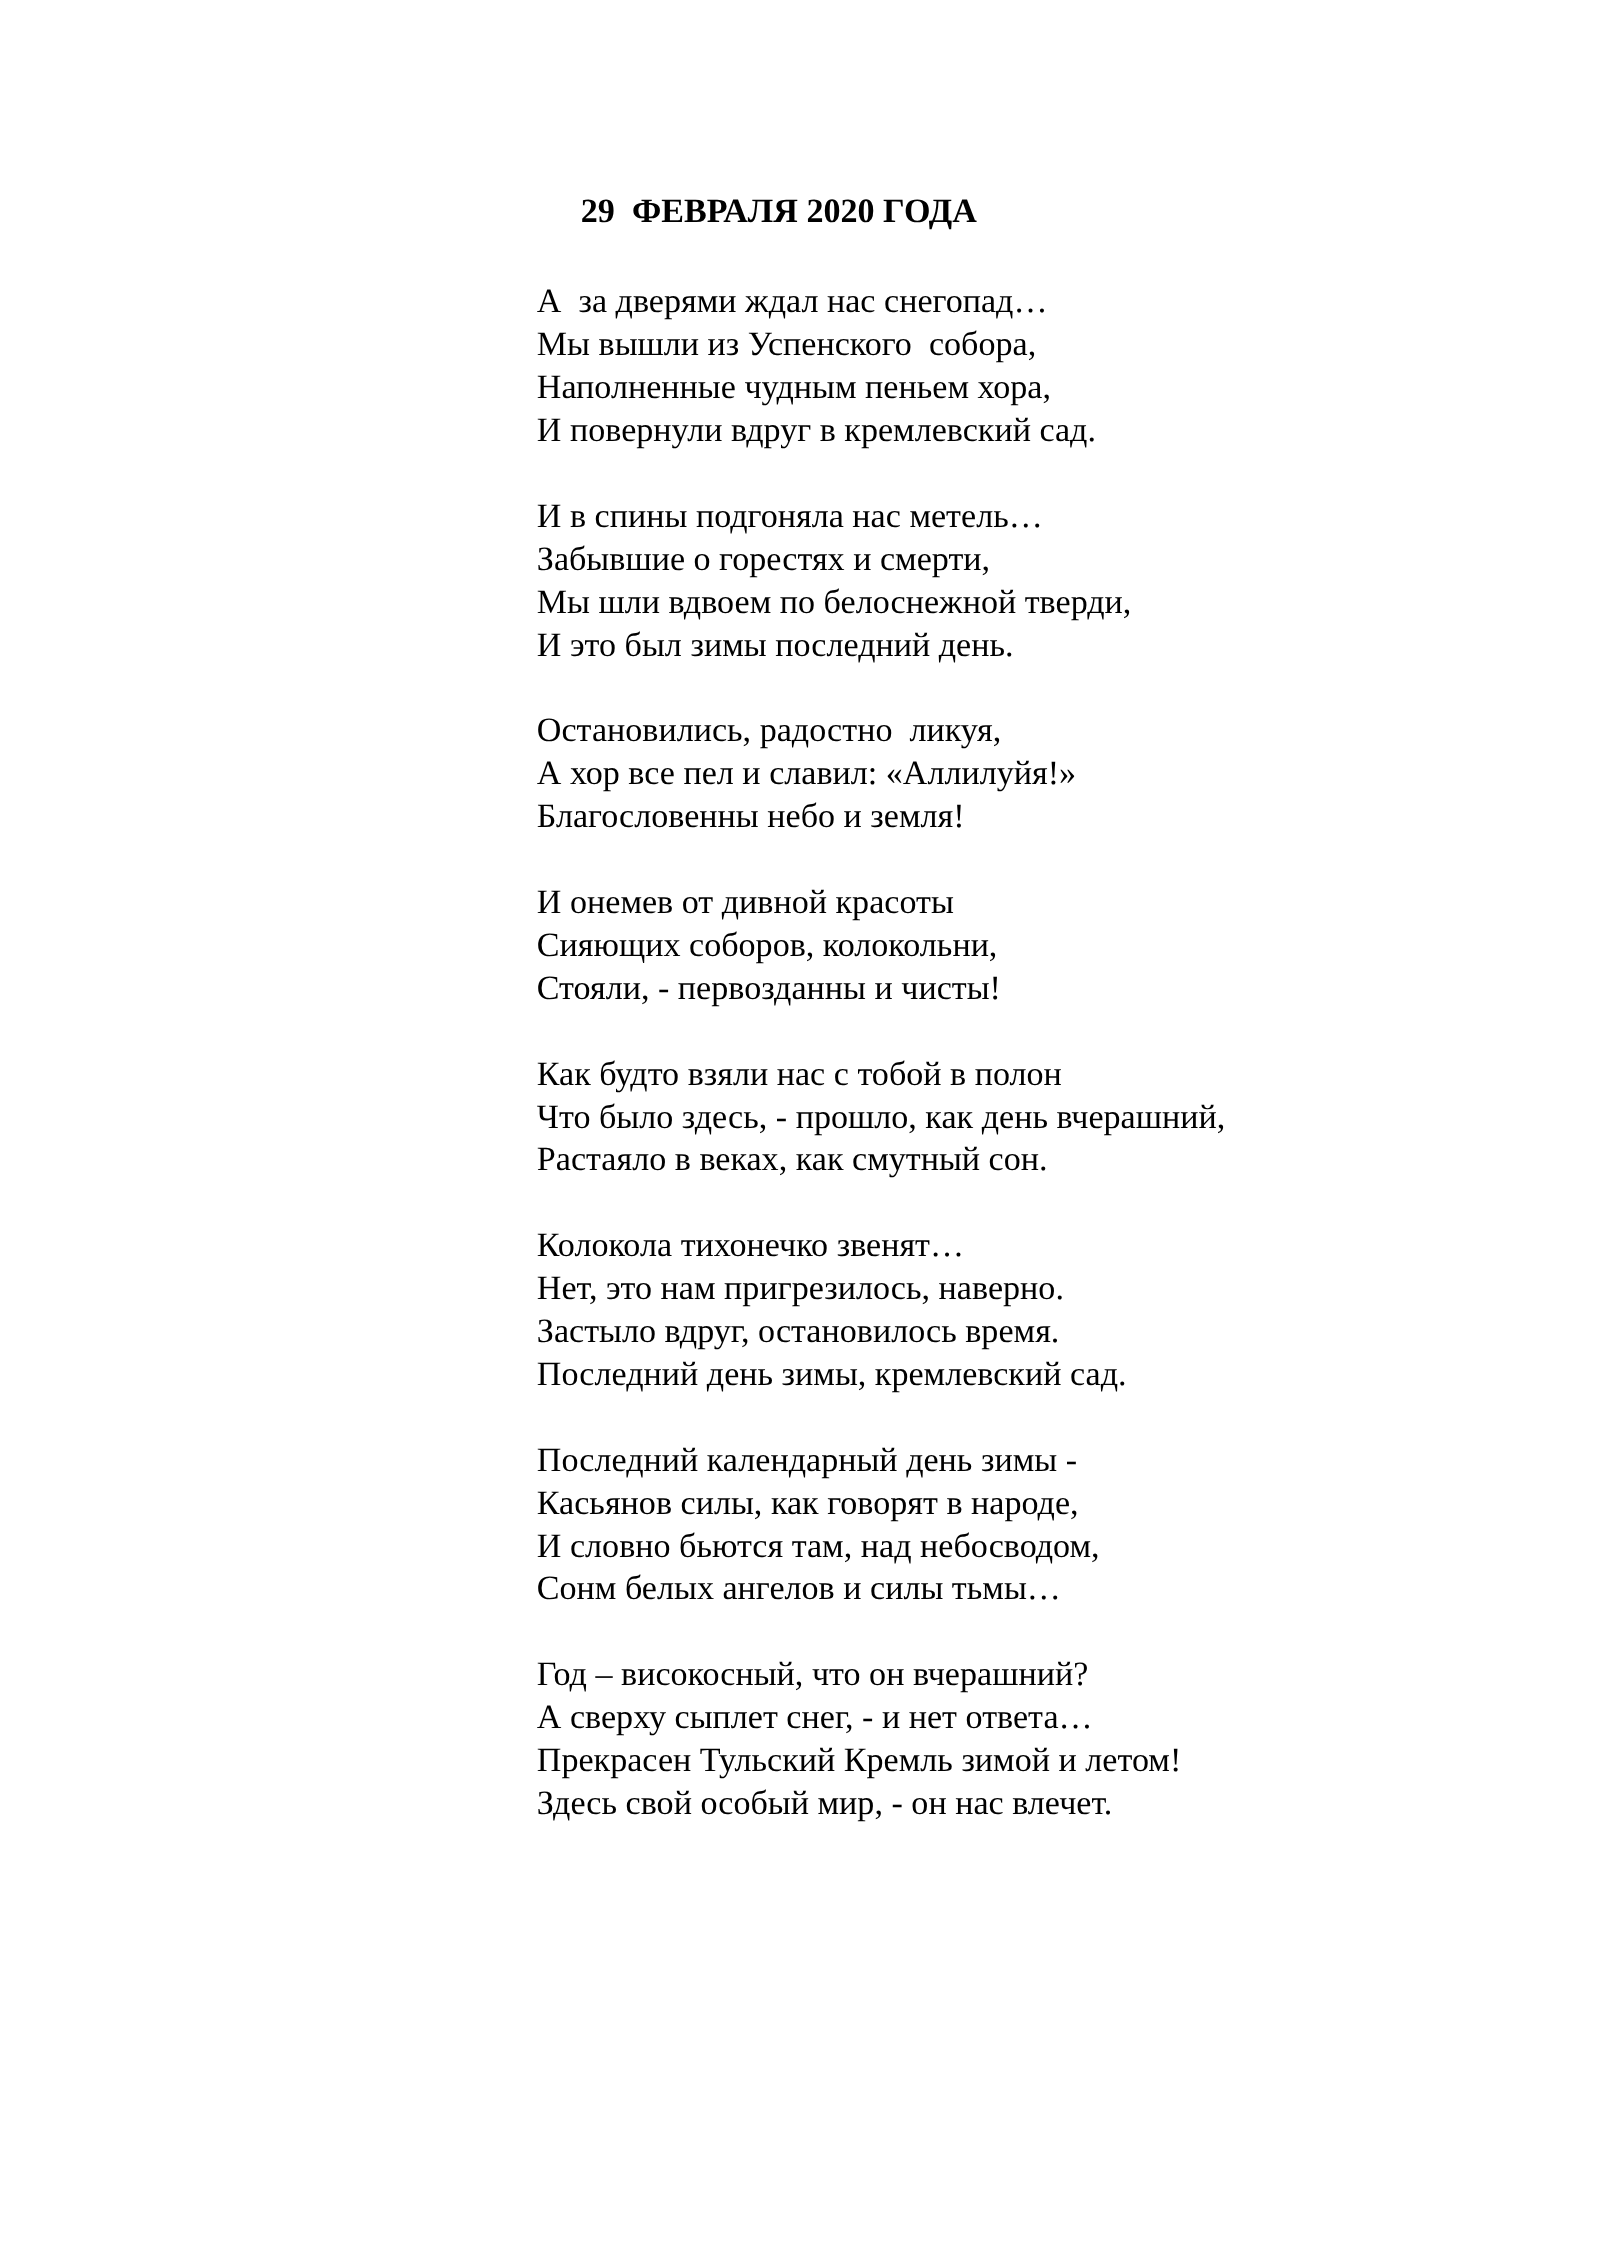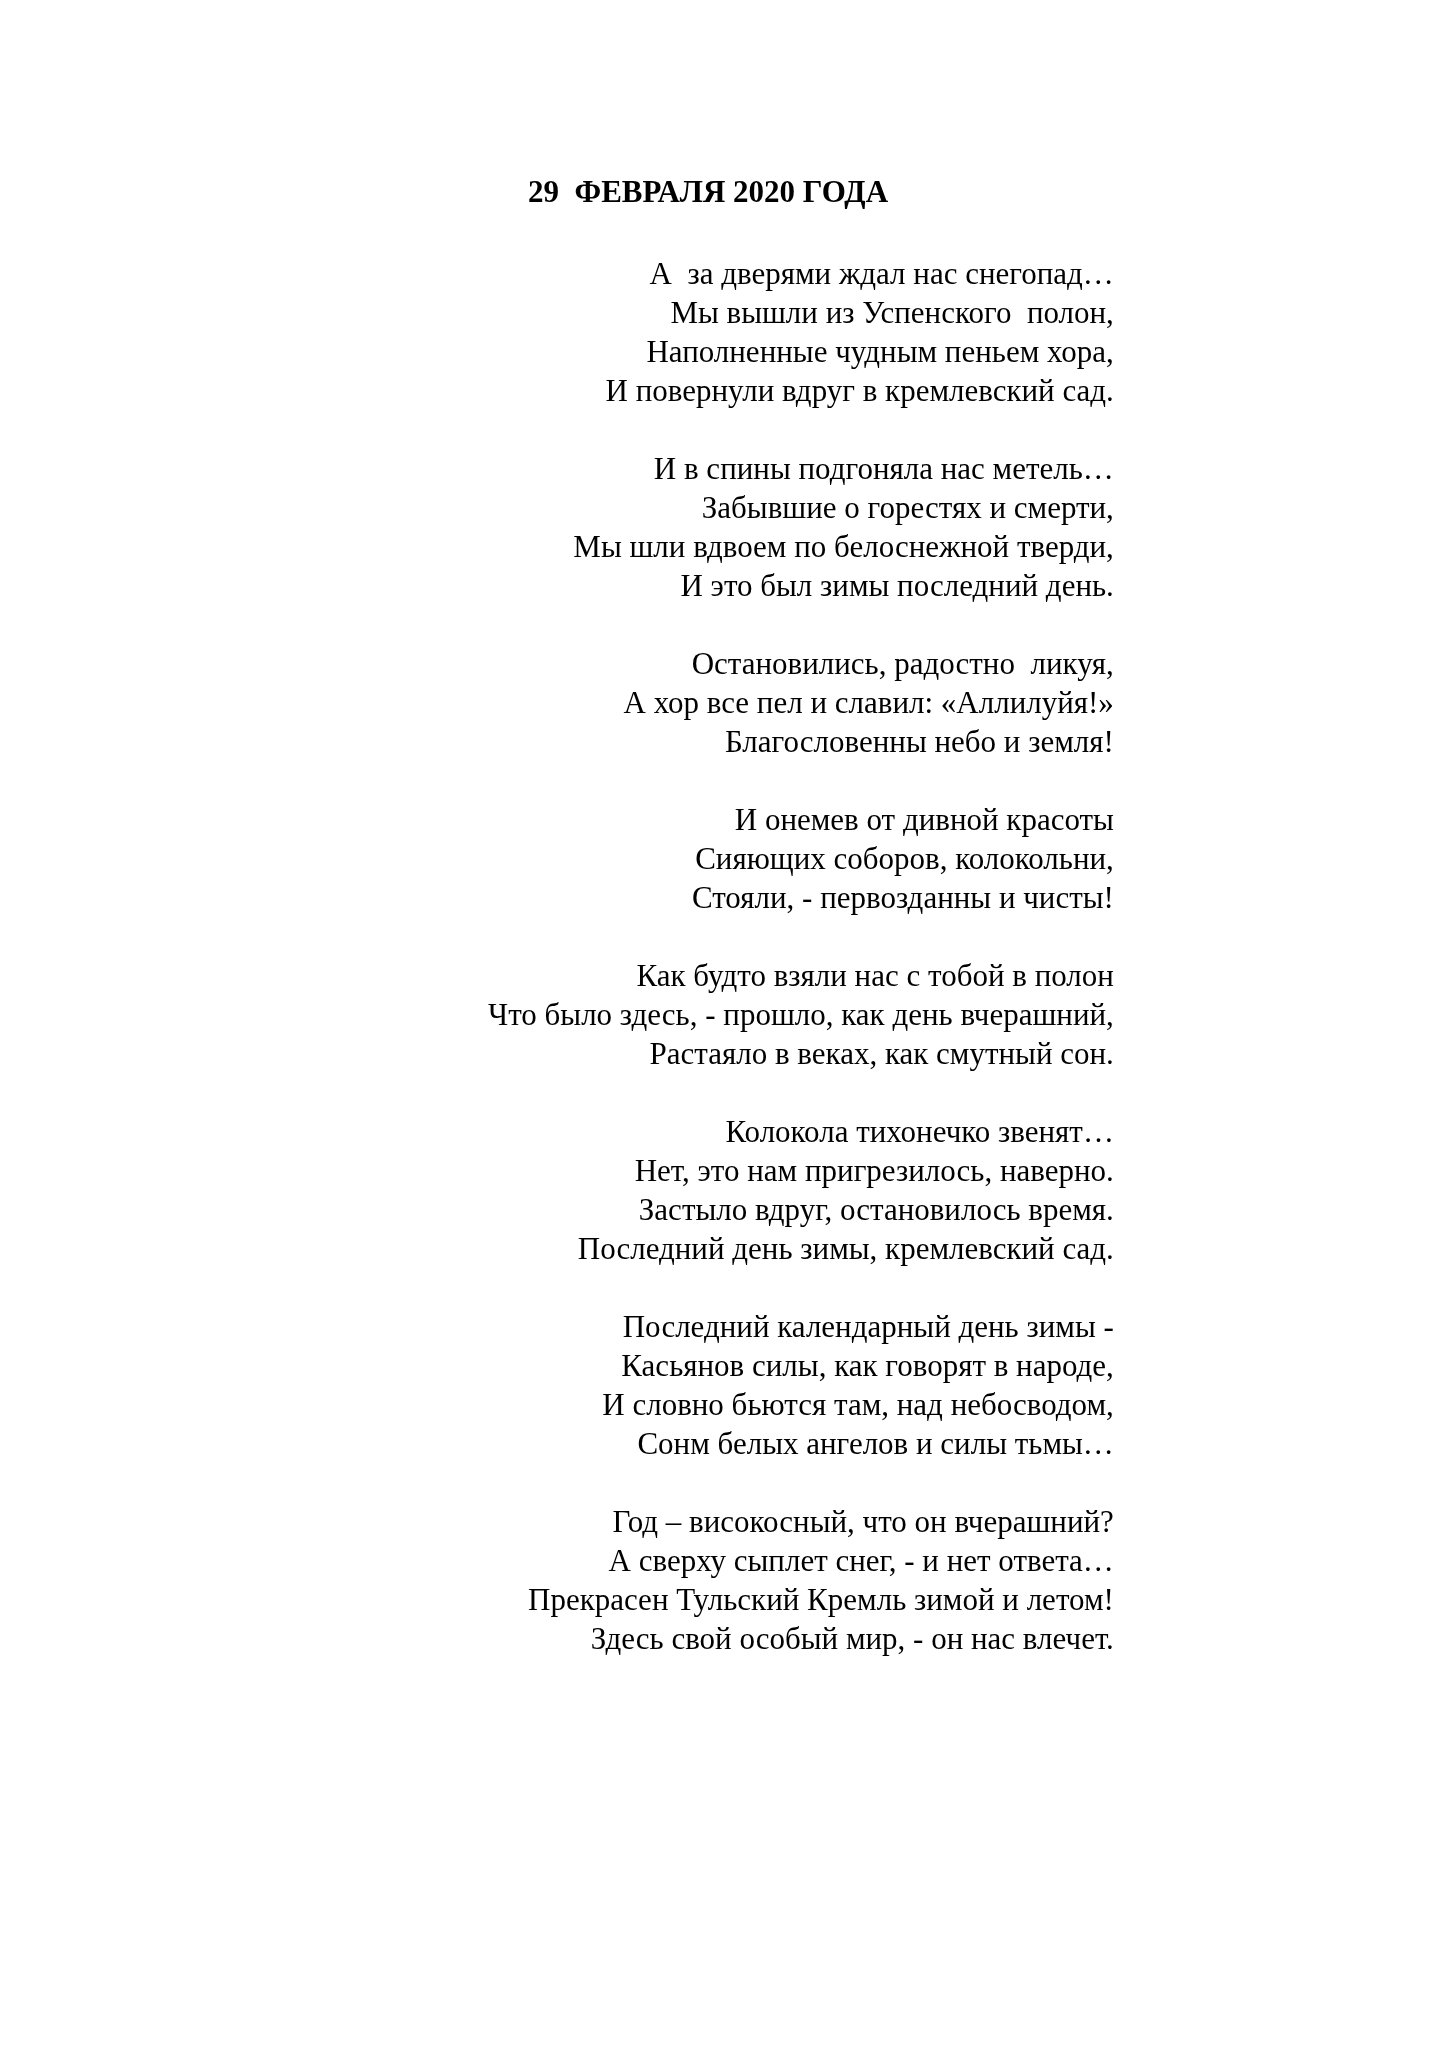--- a/index.html
+++ b/index.html
@@ -33,39 +33,38 @@
       white-space: pre;
       letter-spacing: 0px;
     }
     .poem {
       position: absolute;
       left: 488px;
       top: 254px;
     }
     .stanza {
       margin: 0 0 39px 0;
-      text-align: right;
     }
     .line {
       font-size: 31px;
       line-height: 39px;
       height: 39px;
       white-space: pre;
     }
   </style>
 </head>
 <body>
 
 <div class="page">
   <div class="title">29  ФЕВРАЛЯ 2020 ГОДА</div>
 
   <div class="poem">
     <div class="stanza">
       <div class="line">А  за дверями ждал нас снегопад…</div>
-      <div class="line">Мы вышли из Успенского  полон,</div>
+      <div class="line">Мы вышли из Успенского  собора,</div>
       <div class="line">Наполненные чудным пеньем хора,</div>
       <div class="line">И повернули вдруг в кремлевский сад.</div>
     </div>
     <div class="stanza">
       <div class="line">И в спины подгоняла нас метель…</div>
       <div class="line">Забывшие о горестях и смерти,</div>
       <div class="line">Мы шли вдвоем по белоснежной тверди,</div>
       <div class="line">И это был зимы последний день.</div>
     </div>
     <div class="stanza">

